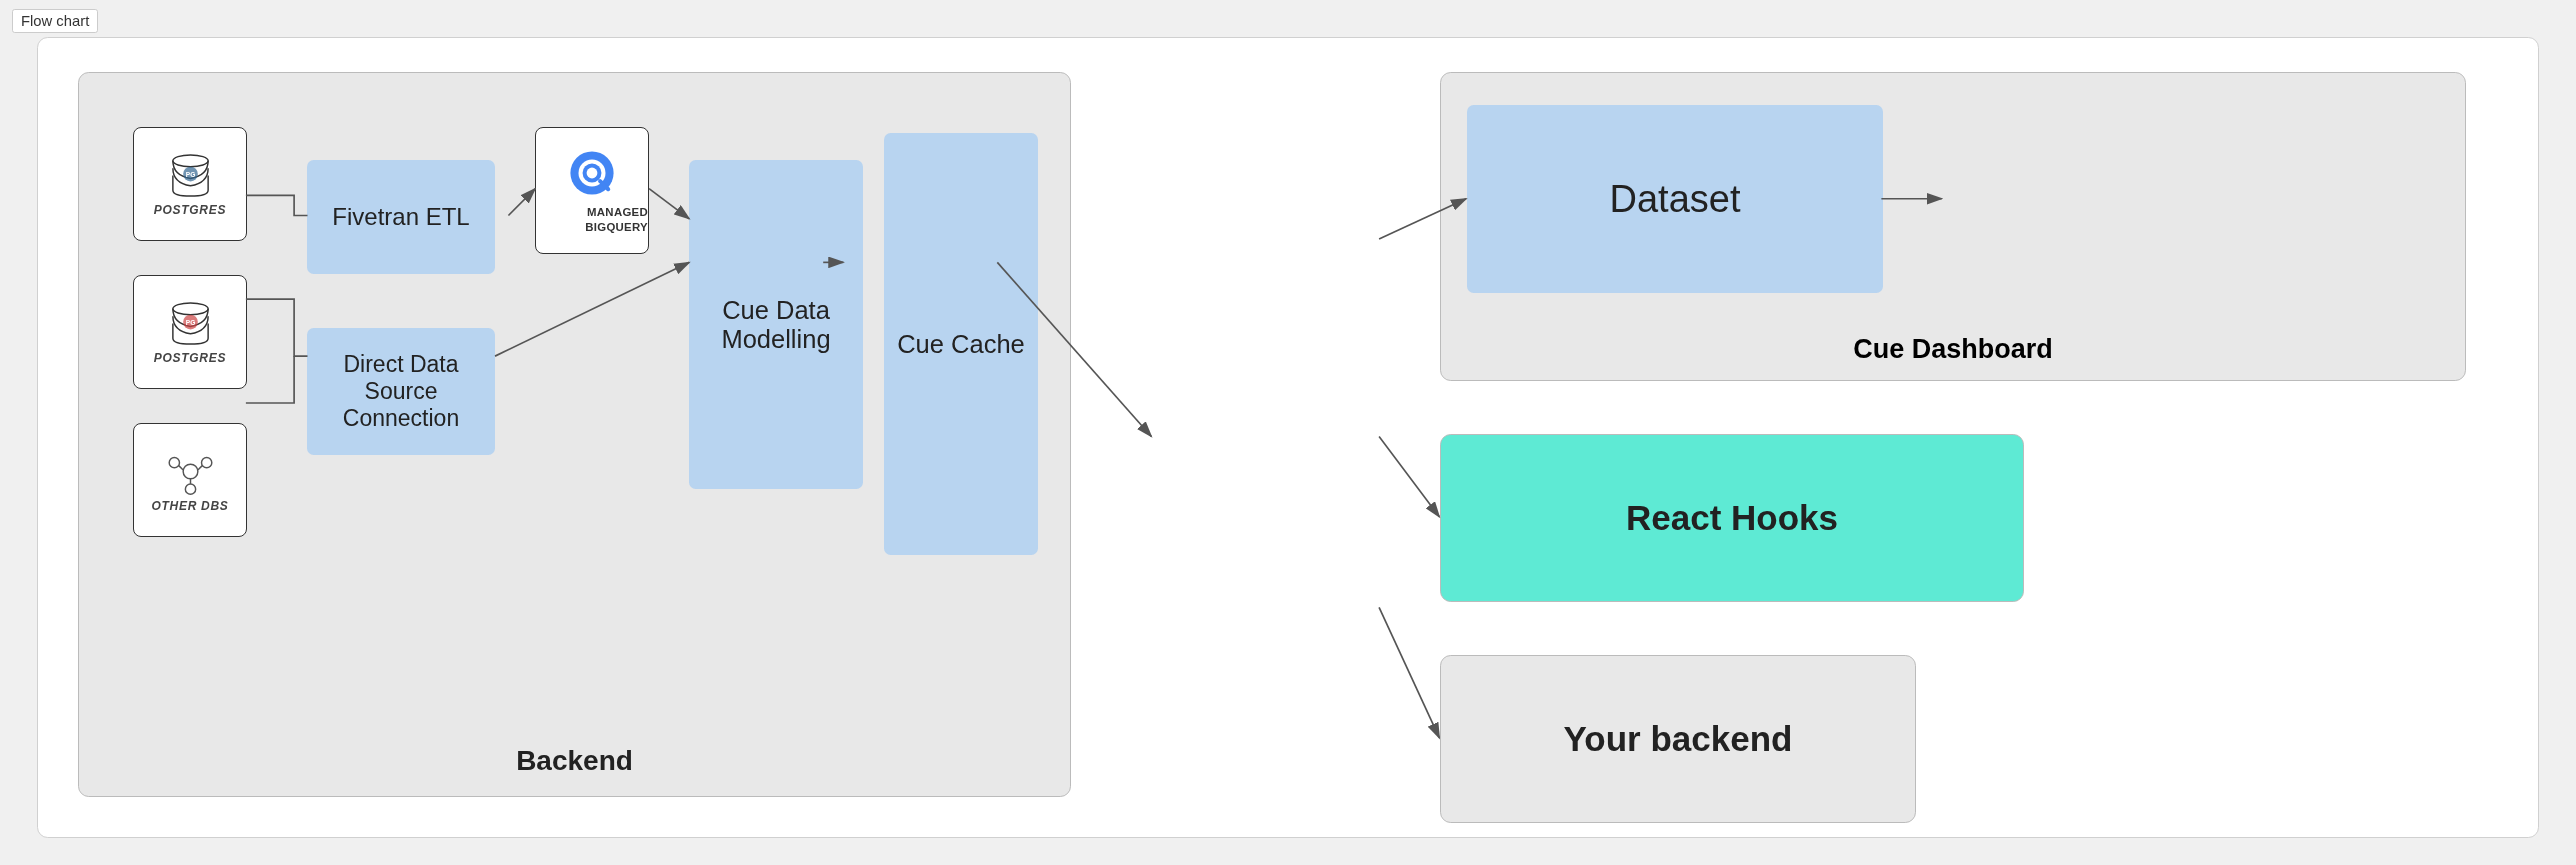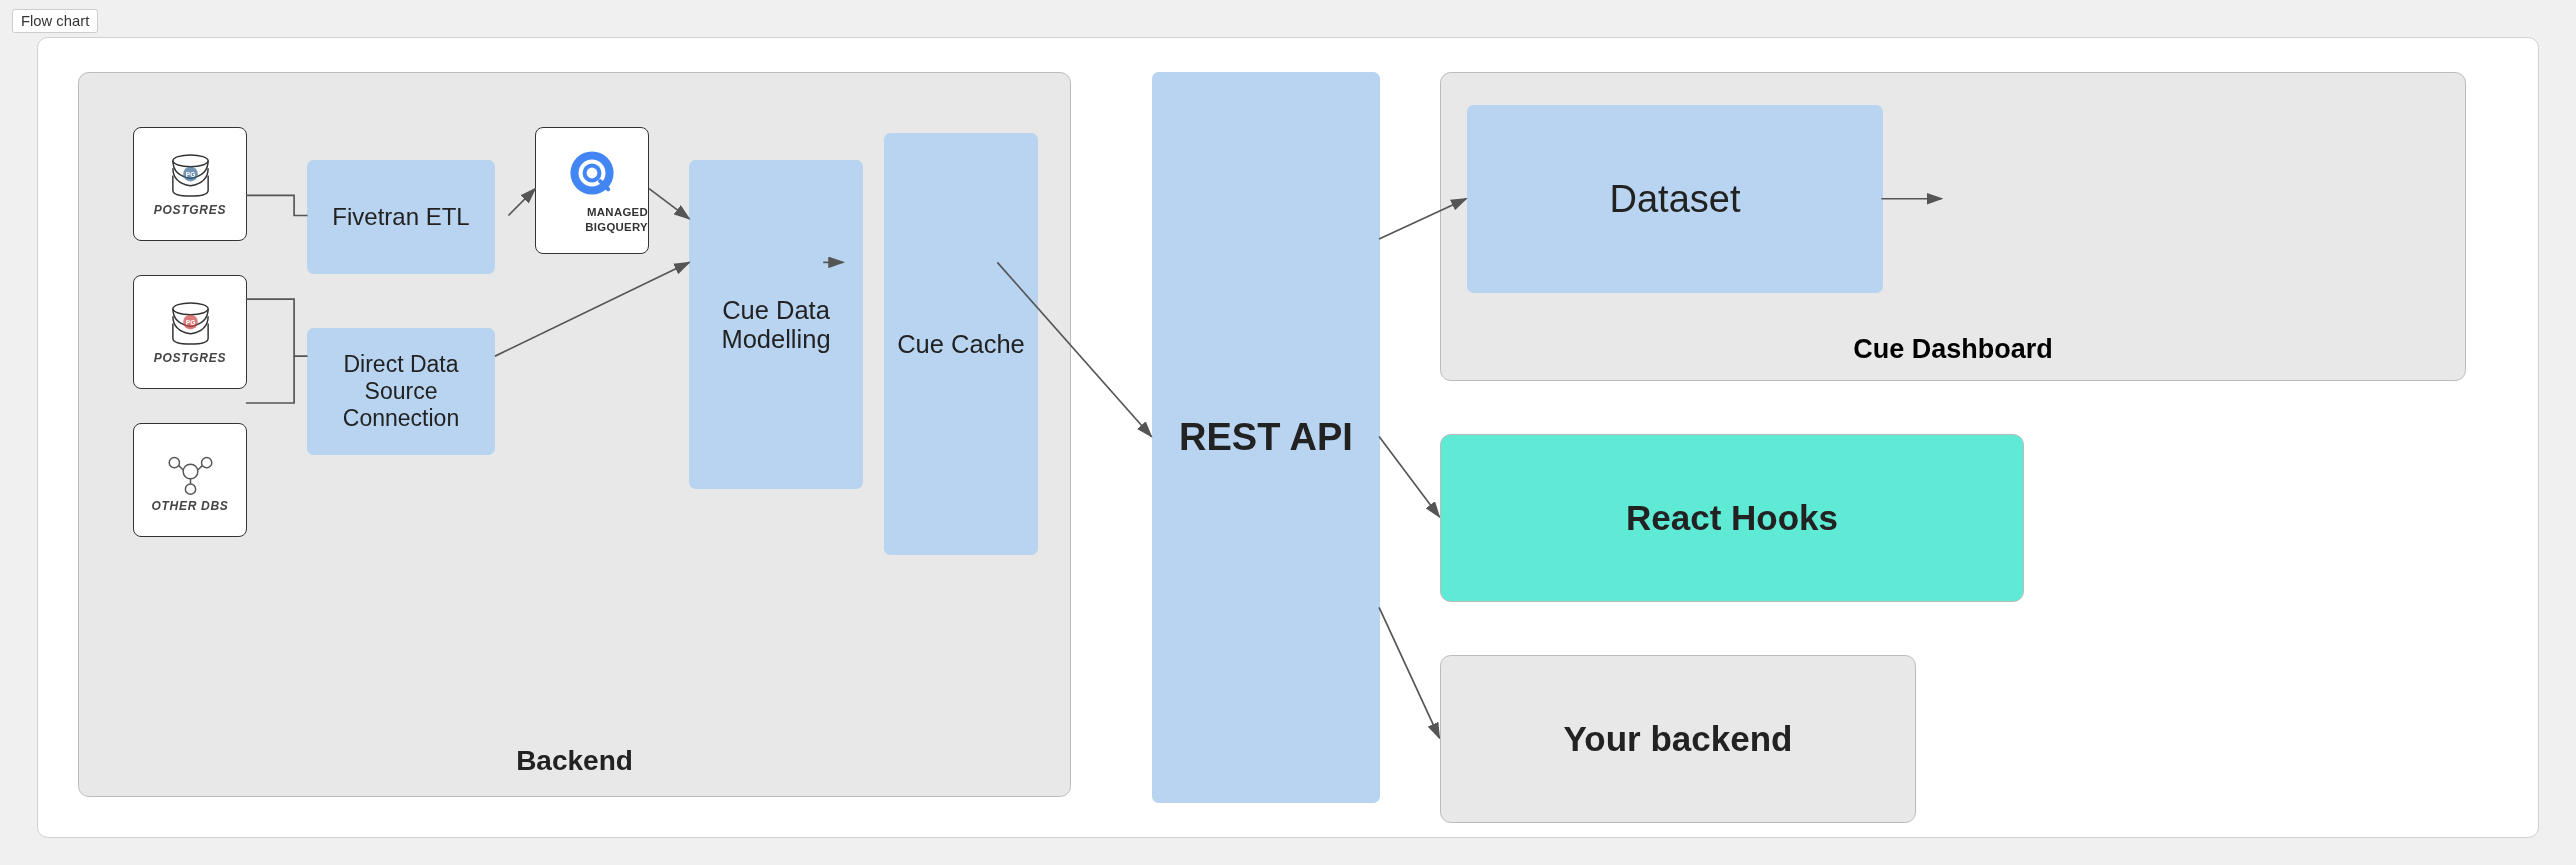--- a/index.html
+++ b/index.html
@@ -422,23 +422,20 @@
 
       <div class="cue-data-box">
         <span>Cue Data Modelling</span>
       </div>
 
       <div class="cue-cache-box">
         <span>Cue Cache</span>
       </div>
     </div>
 
-    <div class="rest-api-box">
-      <span>REST API</span>
-    </div>
 
     <div class="cue-dashboard-group">
       <span class="cue-dashboard-label">Cue Dashboard</span>
     </div>
 
     <div class="dataset-box">
       <span>Dataset</span>
     </div>
 
 

